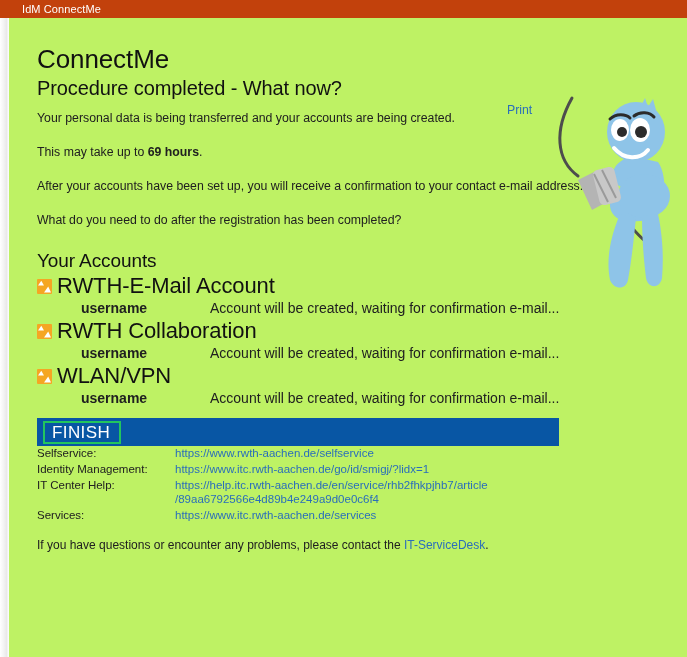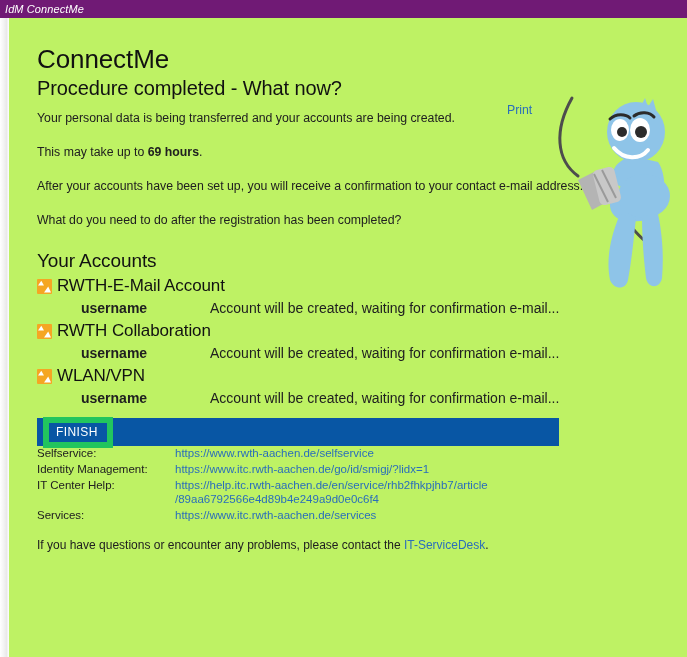--- a/index.html
+++ b/index.html
@@ -11,28 +11,27 @@
     width: 687px;
     height: 657px;
     overflow: hidden;
     font-family: "Liberation Sans", sans-serif;
     color: #1a1a1a;
   }
 
   
   .titlebar {
     height: 18px;
-    background: #701a75;
+    background: #c2410c;
     color: #ffffff;
     font-size: 11px;
     line-height: 18px;
-    padding-left: 5px;
+    padding-left: 22px;
     letter-spacing: 0.1px;
     font-family: "Liberation Sans", sans-serif;
-    font-style: italic;
   }
 
   .viewport {
     position: relative;
     width: 687px;
     height: 639px;
     background: #bef264;
     box-sizing: border-box;
   }
   
@@ -134,21 +133,21 @@
   }
   .broken-img-icon::after {
     content:"";
     position:absolute;
     right:1px; bottom:1px;
     width:7px; height:7px;
     background:#ffffff;
     clip-path: polygon(0 100%, 60% 15%, 100% 100%);
   }
   .acct-name {
-    font-size: 17px;
+    font-size: 22px;
     color: #111111;
     letter-spacing: -0.1px;
   }
   .acct-row {
     display: flex;
     margin-left: 37px;
     font-size: 14px;
     color: #202020;
     margin-top: 3px;
     margin-bottom: 4px;
@@ -167,25 +166,25 @@
     margin: 12px 0 0 37px;
     width: 522px;
     height: 28px;
     background: #0856a4;
     display: flex;
     align-items: center;
   }
   .finish-btn {
     margin-left: 6px;
     color: #ffffff;
-    font-size: 12px;
+    font-size: 17px;
     letter-spacing: 0.4px;
     padding: 4px 9px 4px 7px;
     box-sizing: border-box;
-    border: 6px solid #22c55e;
+    border: 2px solid #22c55e;
     background: transparent;
     line-height: 11px;
   }
 
   
   .links-title {
     font-size: 19px;
     font-weight: normal;
     color: #111111;
     margin: 18px 0 6px 37px;

